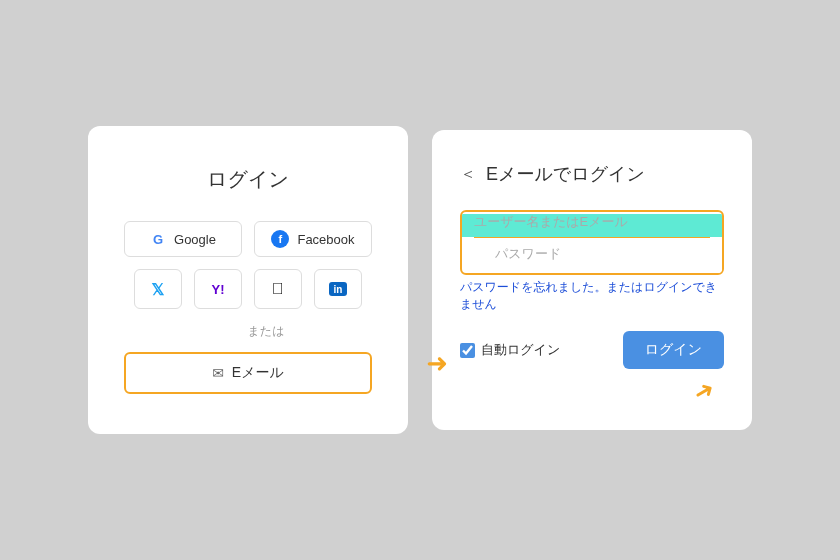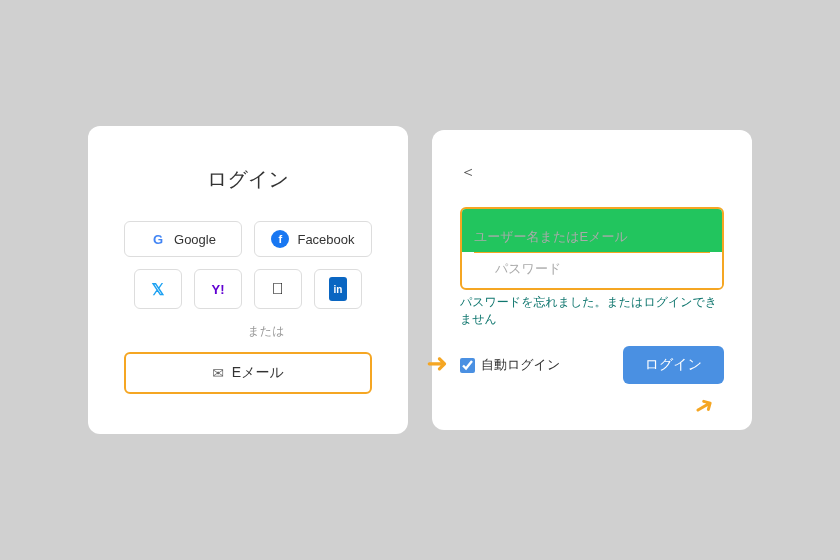--- a/index.html
+++ b/index.html
@@ -126,47 +126,47 @@
     }
     .input-group {
       width: 100%;
       border: 2px solid #f5a623;
       border-radius: 6px;
       margin-bottom: 4px;
       overflow: hidden;
     }
     .input-field {
       width: 100%;
-      padding: 20px 12px 8px;
+      padding: 0 12px 8px;
       border: none;
       outline: none;
       font-size: 13px;
       color: #333;
-      background: #22c55e;
+      background: #5eead4;
     }
     .input-field::placeholder { color: #aaa; }
     .input-divider {
       height: 1px;
       background: #f5a623;
       margin: 0 12px;
     }
     .input-field-2 {
       width: 100%;
       padding: 8px 12px 12px;
       border: none;
       outline: none;
       font-size: 13px;
       color: #333;
       background: #fff;
       margin-left: 21px;
     }
     .input-field-2::placeholder { color: #aaa; }
     .forgot-link {
       font-size: 12px;
-      color: #0f766e;
+      color: #1d4ed8;
       cursor: pointer;
       margin-bottom: 18px;
       align-self: flex-start;
       text-decoration: none;
     }
     .bottom-row {
       display: flex;
       align-items: center;
       justify-content: space-between;
       width: 100%;
@@ -238,21 +238,21 @@
       color: #000;
       font-size: 16px;
     }
     
     .li-icon {
       background: #0A66C2;
       color: white;
       font-size: 10px;
       font-weight: bold;
       width: 18px;
-      height: 24px;
+      height: 14px;
       border-radius: 3px;
       display: flex;
       align-items: center;
       justify-content: center;
     }
     
     .mail-icon {
       color: #666;
       font-size: 14px;
     }
@@ -297,20 +297,21 @@
       <span class="mail-icon">✉</span>
       <span>Eメール</span>
     </button>
 
     <div style="position:absolute; right:-40px; bottom:55px; color:#f5a623; font-size:26px; z-index:10;">➜</div>
   </div>
 
   <div class="card right-card">
     <div class="header-row">
       <button class="back-btn">＜</button>
+      <div class="right-title">Eメールでログイン</div>
     </div>
 
     <div class="input-group">
       <input class="input-field" type="text" placeholder="ユーザー名またはEメール" style="">
       <div class="input-divider"></div>
       <input class="input-field-2" type="password" placeholder="パスワード" style="">
     </div>
 
     <a class="forgot-link" href="#">パスワードを忘れました。またはログインできません</a>
 

